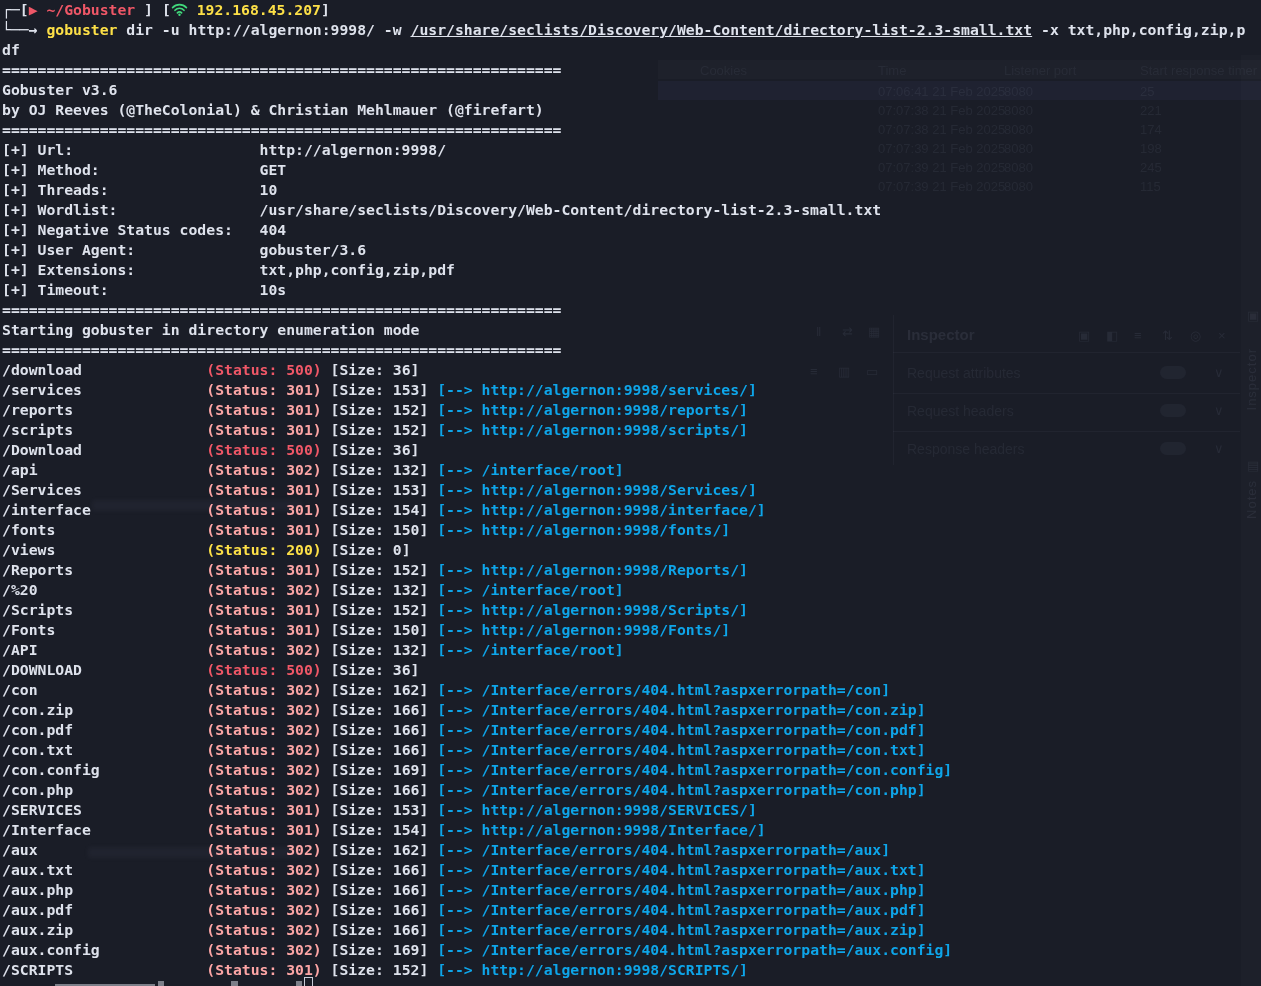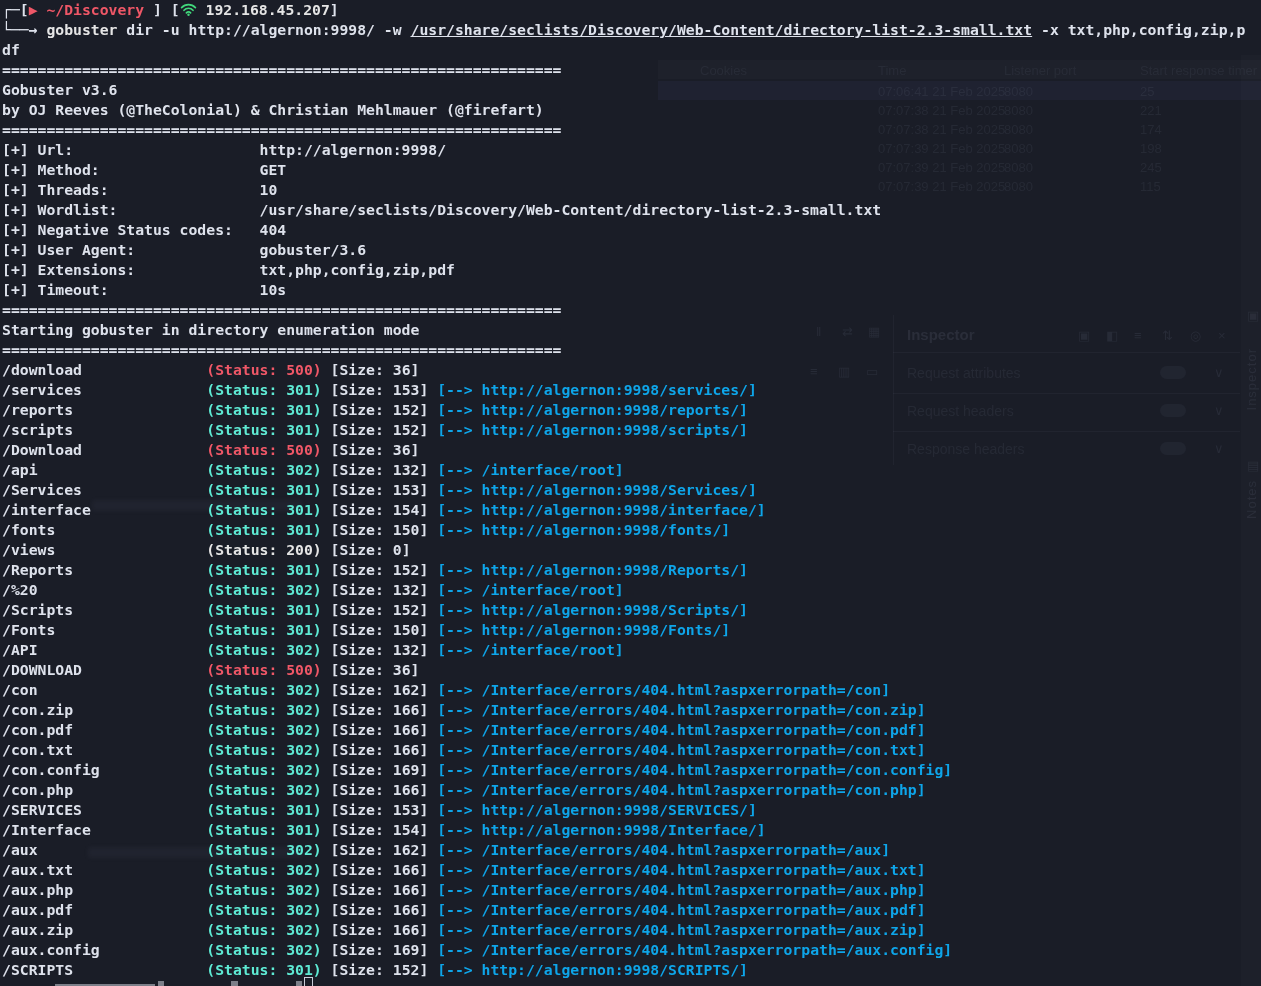--- a/index.html
+++ b/index.html
@@ -20,22 +20,22 @@
   .vtab { position:absolute; left:1244px; writing-mode:vertical-rl; transform:rotate(180deg);
           color:rgba(160,170,198,.10); font-size:13px; letter-spacing:1px; }
   .gsmudge { position:absolute; background:rgba(150,160,188,.05); filter:blur(2px); border-radius:3px; }
 
   
   .term { position:absolute; left:0; top:0; width:1261px; padding-left:2px;
           font:bold 14.75px/20px "DejaVu Sans Mono", monospace;
           color:#dee2ec; white-space:pre; }
   .tl { height:20px; }
   .red { color:#ef5767; }
-  .grn { color:#e5e5e5; }
-  .cyn { color:#5eead4; }
+  .grn { color:#fde047; }
+  .cyn { color:#fca5a5; }
   .pur { color:#0ea5e9; }
   .u { text-decoration:underline; }
   .wifi { display:inline-block; width:17px; height:13px; vertical-align:-1px; }
 
   
   .pmark { position:absolute; background:rgba(222,226,236,.5); }
   .pcursor { position:absolute; left:304px; top:977px; width:9px; height:12px;
              border:1.5px solid #c9cdd8; background:transparent; }
 </style>
 </head>
@@ -106,21 +106,21 @@
     <div class="vstrip"></div>
     <span class="gicon" style="left:1247px; top:308px;">▣</span>
     <div class="vtab" style="top:348px;">Inspector</div>
     <span class="gicon" style="left:1247px; top:458px;">▤</span>
     <div class="vtab" style="top:480px;">Notes</div>
 
     <div class="gsmudge" style="left:92px; top:500px; width:210px; height:11px;"></div>
     <div class="gsmudge" style="left:88px; top:847px; width:215px; height:11px;"></div>
   </div>
 
-  <pre class="term" id="term"><div class="tl"><span>┌─[</span><span class="red">▶ </span><span class="red">~/Discovery</span><span> ] [</span><span class="wifi"><svg width="17" height="13" viewBox="0 0 17 13">
+  <pre class="term" id="term"><div class="tl"><span>┌─[</span><span class="red">▶ </span><span class="red">~/Gobuster</span><span> ] [</span><span class="wifi"><svg width="17" height="13" viewBox="0 0 17 13">
             <path d="M1.6 4.6a9.6 9.6 0 0 1 13.8 0" fill="none" stroke="#41d87b" stroke-width="1.7" stroke-linecap="round"></path>
             <path d="M4 7.3a6 6 0 0 1 9 0" fill="none" stroke="#41d87b" stroke-width="1.7" stroke-linecap="round"></path>
             <path d="M6.4 9.8a2.9 2.9 0 0 1 4.2 0" fill="none" stroke="#41d87b" stroke-width="1.7" stroke-linecap="round"></path>
             <circle cx="8.5" cy="11.7" r="1.2" fill="#41d87b"></circle>
           </svg></span><span class="grn"> 192.168.45.207</span><span>]</span></div><div class="tl"><span>└──→ </span><span class="grn">gobuster</span><span> dir -u http://algernon:9998/ -w </span><span class="u">/usr/share/seclists/Discovery/Web-Content/directory-list-2.3-small.txt</span><span> -x txt,php,config,zip,p</span></div><div class="tl"><span>df</span></div><div class="tl"><span>===============================================================</span></div><div class="tl"><span>Gobuster v3.6</span></div><div class="tl"><span>by OJ Reeves (@TheColonial) &amp; Christian Mehlmauer (@firefart)</span></div><div class="tl"><span>===============================================================</span></div><div class="tl"><span>[+] Url:                     http://algernon:9998/</span></div><div class="tl"><span>[+] Method:                  GET</span></div><div class="tl"><span>[+] Threads:                 10</span></div><div class="tl"><span>[+] Wordlist:                /usr/share/seclists/Discovery/Web-Content/directory-list-2.3-small.txt</span></div><div class="tl"><span>[+] Negative Status codes:   404</span></div><div class="tl"><span>[+] User Agent:              gobuster/3.6</span></div><div class="tl"><span>[+] Extensions:              txt,php,config,zip,pdf</span></div><div class="tl"><span>[+] Timeout:                 10s</span></div><div class="tl"><span>===============================================================</span></div><div class="tl"><span>Starting gobuster in directory enumeration mode</span></div><div class="tl"><span>===============================================================</span></div><div class="tl"><span>/download              </span><span class="red">(Status: 500)</span><span> [Size: 36]</span></div><div class="tl"><span>/services              </span><span class="cyn">(Status: 301)</span><span> [Size: 153]</span><span class="pur"> [--&gt; http://algernon:9998/services/]</span></div><div class="tl"><span>/reports               </span><span class="cyn">(Status: 301)</span><span> [Size: 152]</span><span class="pur"> [--&gt; http://algernon:9998/reports/]</span></div><div class="tl"><span>/scripts               </span><span class="cyn">(Status: 301)</span><span> [Size: 152]</span><span class="pur"> [--&gt; http://algernon:9998/scripts/]</span></div><div class="tl"><span>/Download              </span><span class="red">(Status: 500)</span><span> [Size: 36]</span></div><div class="tl"><span>/api                   </span><span class="cyn">(Status: 302)</span><span> [Size: 132]</span><span class="pur"> [--&gt; /interface/root]</span></div><div class="tl"><span>/Services              </span><span class="cyn">(Status: 301)</span><span> [Size: 153]</span><span class="pur"> [--&gt; http://algernon:9998/Services/]</span></div><div class="tl"><span>/interface             </span><span class="cyn">(Status: 301)</span><span> [Size: 154]</span><span class="pur"> [--&gt; http://algernon:9998/interface/]</span></div><div class="tl"><span>/fonts                 </span><span class="cyn">(Status: 301)</span><span> [Size: 150]</span><span class="pur"> [--&gt; http://algernon:9998/fonts/]</span></div><div class="tl"><span>/views                 </span><span class="grn">(Status: 200)</span><span> [Size: 0]</span></div><div class="tl"><span>/Reports               </span><span class="cyn">(Status: 301)</span><span> [Size: 152]</span><span class="pur"> [--&gt; http://algernon:9998/Reports/]</span></div><div class="tl"><span>/%20                   </span><span class="cyn">(Status: 302)</span><span> [Size: 132]</span><span class="pur"> [--&gt; /interface/root]</span></div><div class="tl"><span>/Scripts               </span><span class="cyn">(Status: 301)</span><span> [Size: 152]</span><span class="pur"> [--&gt; http://algernon:9998/Scripts/]</span></div><div class="tl"><span>/Fonts                 </span><span class="cyn">(Status: 301)</span><span> [Size: 150]</span><span class="pur"> [--&gt; http://algernon:9998/Fonts/]</span></div><div class="tl"><span>/API                   </span><span class="cyn">(Status: 302)</span><span> [Size: 132]</span><span class="pur"> [--&gt; /interface/root]</span></div><div class="tl"><span>/DOWNLOAD              </span><span class="red">(Status: 500)</span><span> [Size: 36]</span></div><div class="tl"><span>/con                   </span><span class="cyn">(Status: 302)</span><span> [Size: 162]</span><span class="pur"> [--&gt; /Interface/errors/404.html?aspxerrorpath=/con]</span></div><div class="tl"><span>/con.zip               </span><span class="cyn">(Status: 302)</span><span> [Size: 166]</span><span class="pur"> [--&gt; /Interface/errors/404.html?aspxerrorpath=/con.zip]</span></div><div class="tl"><span>/con.pdf               </span><span class="cyn">(Status: 302)</span><span> [Size: 166]</span><span class="pur"> [--&gt; /Interface/errors/404.html?aspxerrorpath=/con.pdf]</span></div><div class="tl"><span>/con.txt               </span><span class="cyn">(Status: 302)</span><span> [Size: 166]</span><span class="pur"> [--&gt; /Interface/errors/404.html?aspxerrorpath=/con.txt]</span></div><div class="tl"><span>/con.config            </span><span class="cyn">(Status: 302)</span><span> [Size: 169]</span><span class="pur"> [--&gt; /Interface/errors/404.html?aspxerrorpath=/con.config]</span></div><div class="tl"><span>/con.php               </span><span class="cyn">(Status: 302)</span><span> [Size: 166]</span><span class="pur"> [--&gt; /Interface/errors/404.html?aspxerrorpath=/con.php]</span></div><div class="tl"><span>/SERVICES              </span><span class="cyn">(Status: 301)</span><span> [Size: 153]</span><span class="pur"> [--&gt; http://algernon:9998/SERVICES/]</span></div><div class="tl"><span>/Interface             </span><span class="cyn">(Status: 301)</span><span> [Size: 154]</span><span class="pur"> [--&gt; http://algernon:9998/Interface/]</span></div><div class="tl"><span>/aux                   </span><span class="cyn">(Status: 302)</span><span> [Size: 162]</span><span class="pur"> [--&gt; /Interface/errors/404.html?aspxerrorpath=/aux]</span></div><div class="tl"><span>/aux.txt               </span><span class="cyn">(Status: 302)</span><span> [Size: 166]</span><span class="pur"> [--&gt; /Interface/errors/404.html?aspxerrorpath=/aux.txt]</span></div><div class="tl"><span>/aux.php               </span><span class="cyn">(Status: 302)</span><span> [Size: 166]</span><span class="pur"> [--&gt; /Interface/errors/404.html?aspxerrorpath=/aux.php]</span></div><div class="tl"><span>/aux.pdf               </span><span class="cyn">(Status: 302)</span><span> [Size: 166]</span><span class="pur"> [--&gt; /Interface/errors/404.html?aspxerrorpath=/aux.pdf]</span></div><div class="tl"><span>/aux.zip               </span><span class="cyn">(Status: 302)</span><span> [Size: 166]</span><span class="pur"> [--&gt; /Interface/errors/404.html?aspxerrorpath=/aux.zip]</span></div><div class="tl"><span>/aux.config            </span><span class="cyn">(Status: 302)</span><span> [Size: 169]</span><span class="pur"> [--&gt; /Interface/errors/404.html?aspxerrorpath=/aux.config]</span></div><div class="tl"><span>/SCRIPTS               </span><span class="cyn">(Status: 301)</span><span> [Size: 152]</span><span class="pur"> [--&gt; http://algernon:9998/SCRIPTS/]</span></div></pre>
 
   <div>
     <div class="pmark" style="left:55px; top:984px; width:100px; height:2px;"></div>
     <div class="pmark" style="left:158px; top:981px; width:6px; height:5px;"></div>
     <div class="pmark" style="left:231px; top:981px; width:7px; height:5px;"></div>

